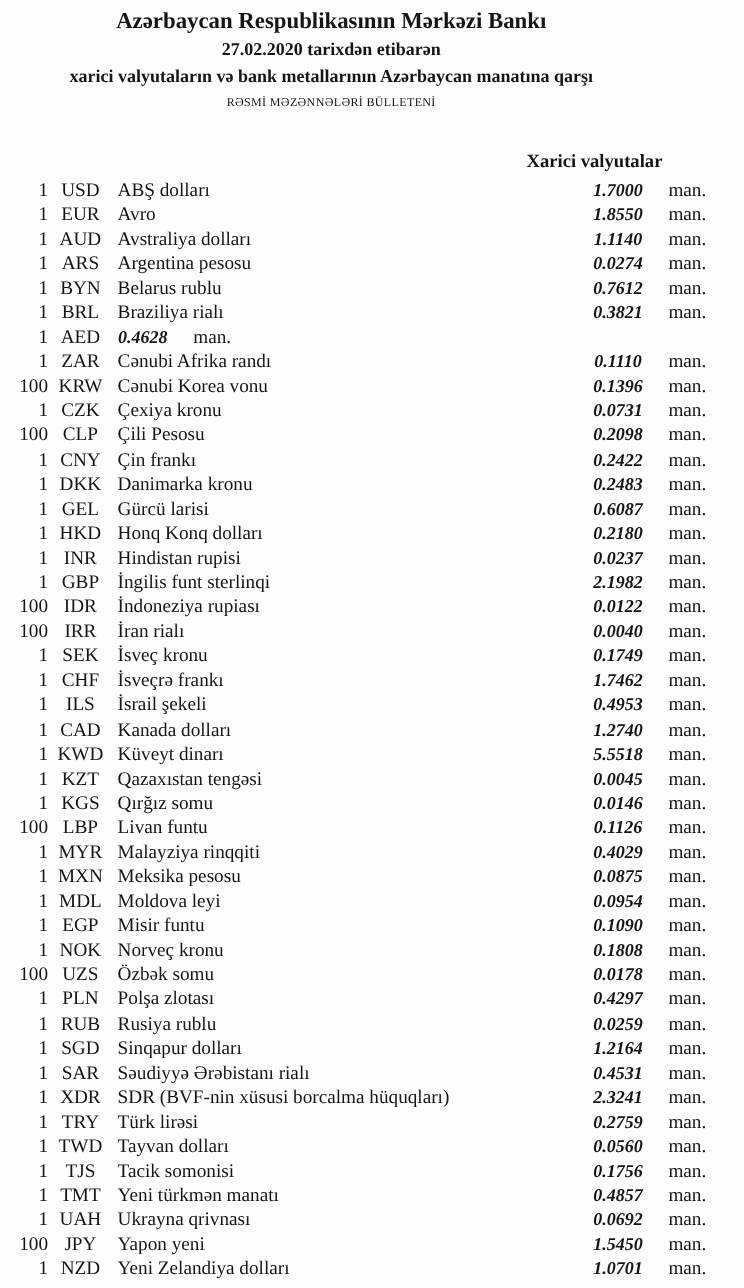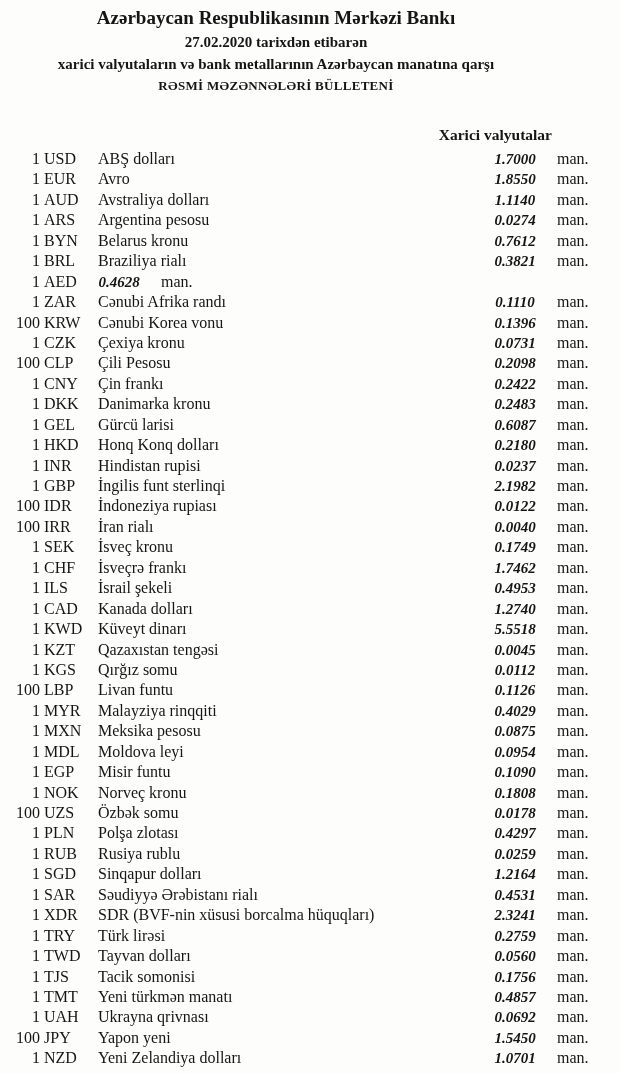--- a/index.html
+++ b/index.html
@@ -26,22 +26,22 @@
     font-size: 19px;
     font-weight: bold;
     line-height: 26px;
   }
   .h-line {
     font-size: 15px;
     font-weight: bold;
     line-height: 22px;
   }
   .bulletin {
-    font-size: 13px;
-    font-weight: bold;
+    font-size: 10px;
+    font-weight: normal;
     line-height: 22px;
     letter-spacing: 0.3px;
   }
   .section-title {
     width: 552px;
     text-align: right;
     font-size: 15.5px;
     font-weight: bold;
     margin-top: 28px;
     line-height: 20px;
@@ -60,20 +60,21 @@
   }
   .qty {
     flex: none;
     width: 40px;
     text-align: right;
   }
   .code {
     flex: none;
     width: 46px;
     margin-left: 4px;
+    text-align: center;
   }
   .name {
     flex: 1;
     margin-left: 8px;
     overflow: hidden;
   }
   .rate {
     flex: none;
     width: 58px;
     text-align: center;
@@ -130,21 +131,21 @@
     <span class="qty">1</span>
     <span class="code">ARS</span>
     <span class="name">Argentina pesosu</span>
     <span class="rate">0.0274</span>
     <span class="unit">man.</span>
   </div>
 
   <div class="row">
     <span class="qty">1</span>
     <span class="code">BYN</span>
-    <span class="name">Belarus kronu</span>
+    <span class="name">Belarus rublu</span>
     <span class="rate">0.7612</span>
     <span class="unit">man.</span>
   </div>
 
   <div class="row">
     <span class="qty">1</span>
     <span class="code">BRL</span>
     <span class="name">Braziliya rialı</span>
     <span class="rate">0.3821</span>
     <span class="unit">man.</span>
@@ -298,21 +299,21 @@
     <span class="code">KZT</span>
     <span class="name">Qazaxıstan tengəsi</span>
     <span class="rate">0.0045</span>
     <span class="unit">man.</span>
   </div>
 
   <div class="row">
     <span class="qty">1</span>
     <span class="code">KGS</span>
     <span class="name">Qırğız somu</span>
-    <span class="rate">0.0112</span>
+    <span class="rate">0.0146</span>
     <span class="unit">man.</span>
   </div>
 
   <div class="row">
     <span class="qty">100</span>
     <span class="code">LBP</span>
     <span class="name">Livan funtu</span>
     <span class="rate">0.1126</span>
     <span class="unit">man.</span>
   </div>

